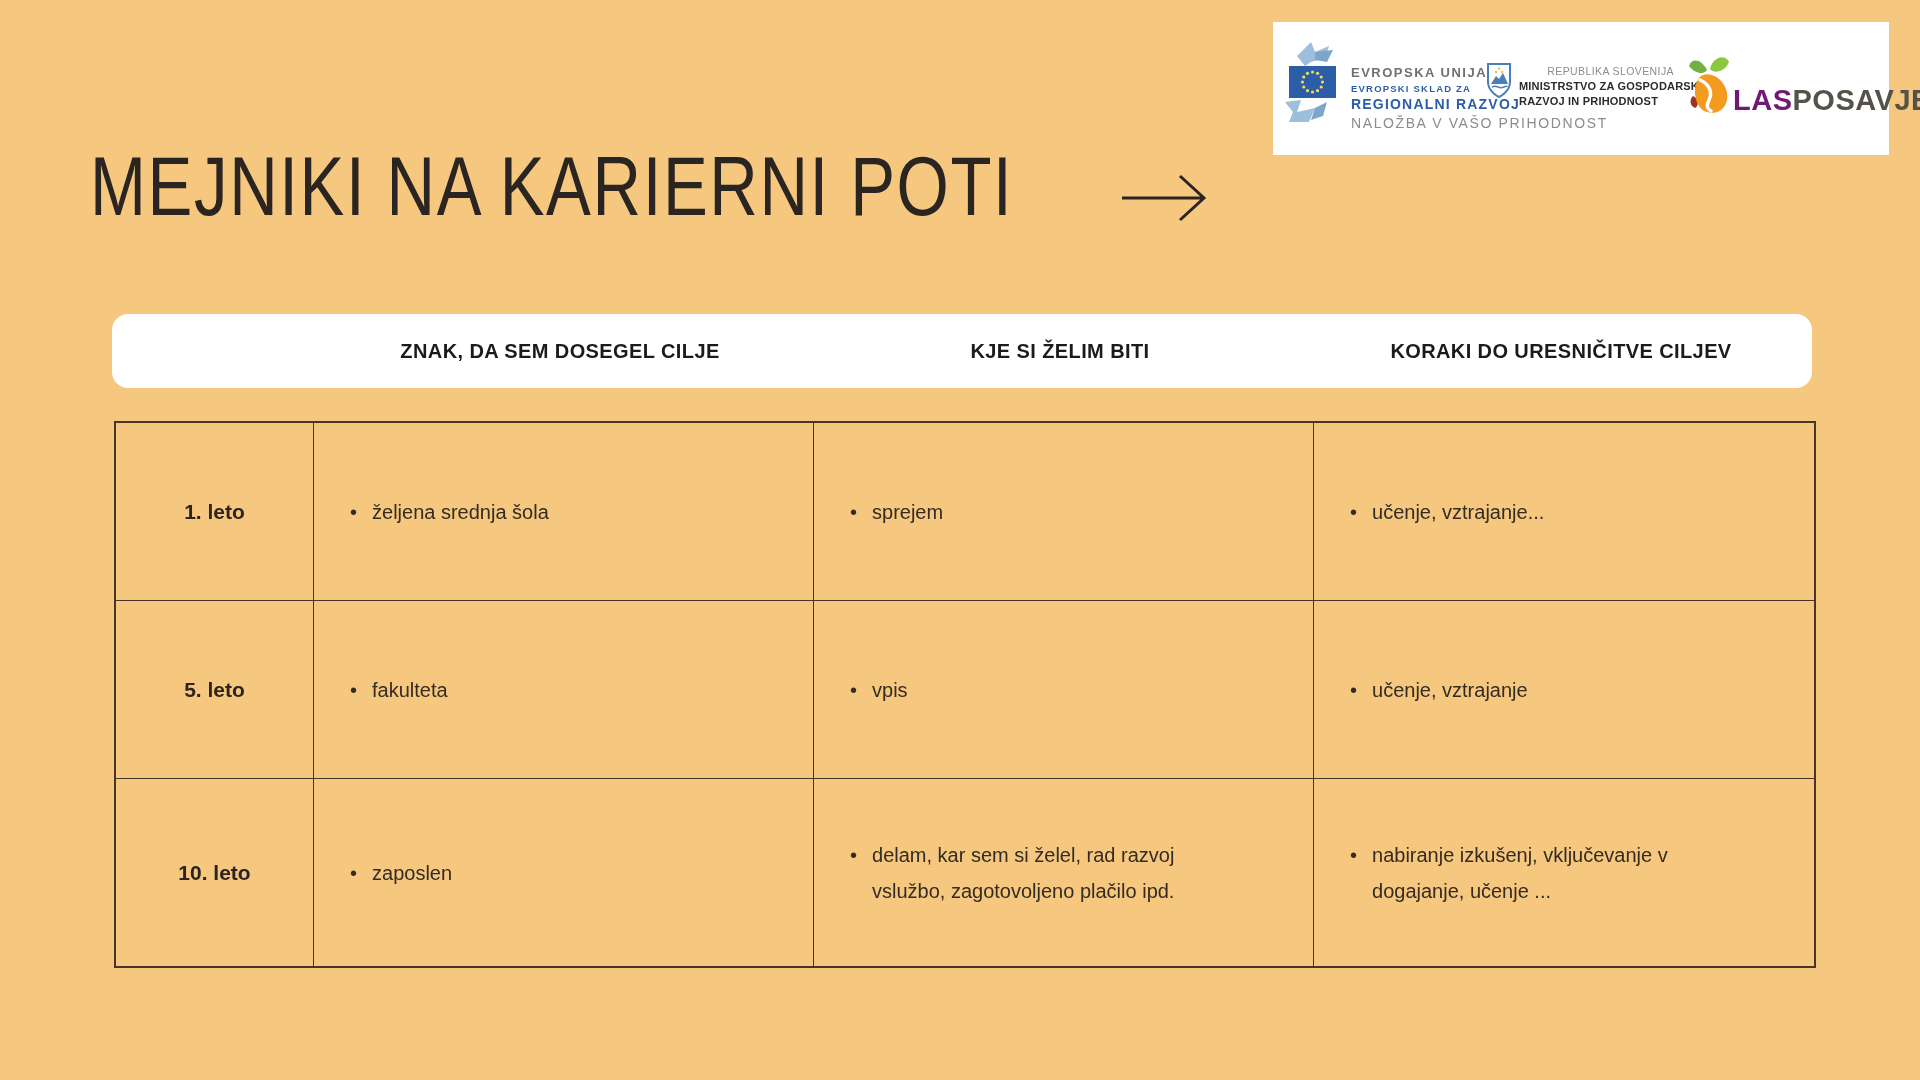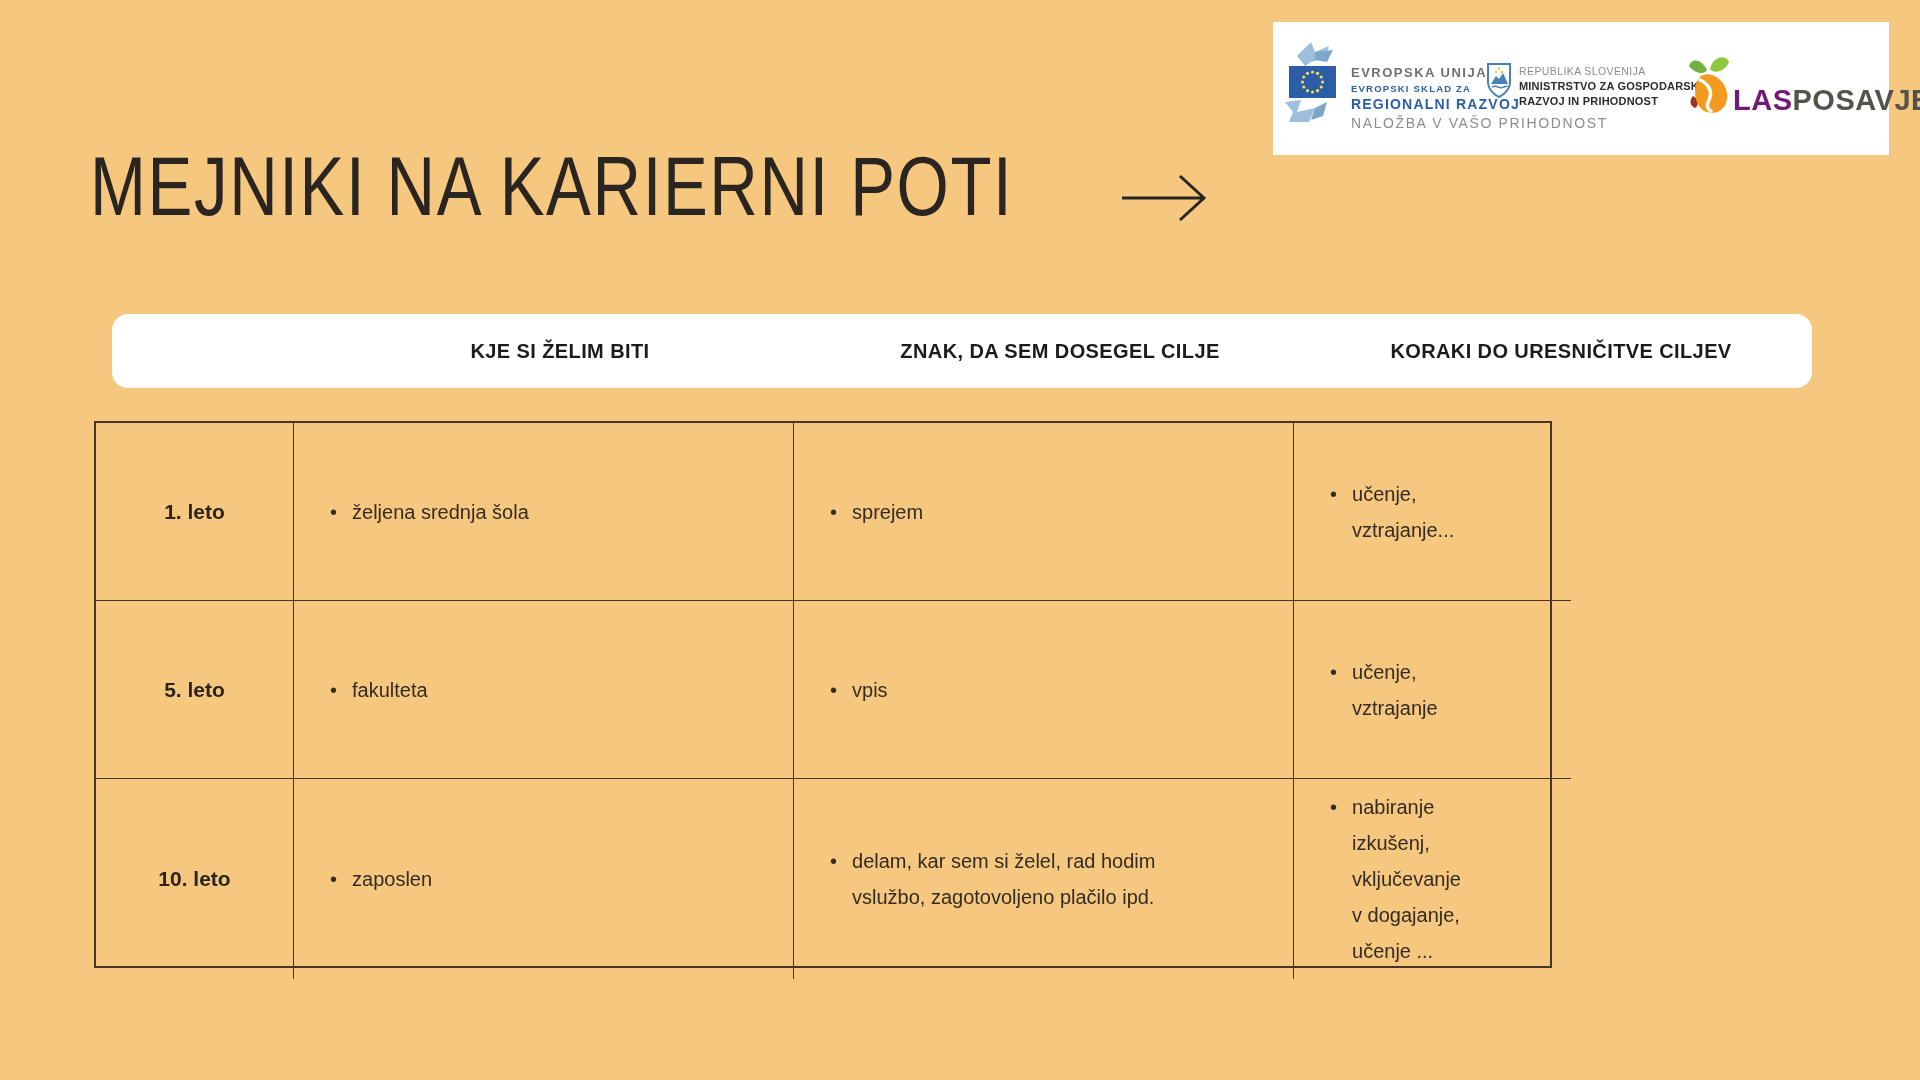--- a/index.html
+++ b/index.html
@@ -20,21 +20,21 @@
   }
   .eu-emblem { position:absolute; left:8px; top:20px; }
   .eu-text { position:absolute; left:78px; top:44px; line-height:1; }
   .eu-text .l1 { font-size:13px; font-weight:bold; color:#6f7072; letter-spacing:1.5px; }
   .eu-text .l2 { font-size:9.5px; font-weight:bold; color:#2b5ea7; letter-spacing:1.2px; margin-top:5px; }
   .eu-text .l3 { font-size:14px; font-weight:bold; color:#2b5ea7; letter-spacing:1.2px; margin-top:3px; }
   .eu-text .l4 { font-size:14px; color:#8a8c8e; letter-spacing:1.6px; margin-top:5px; }
 
   .coa { position:absolute; left:212px; top:40px; }
   .ministry-text { position:absolute; left:246px; top:44px; line-height:1; }
-  .ministry-text .m1 { font-size:10.5px; color:#8a8c8e; letter-spacing:0.4px; }
+  .ministry-text .m1 { font-size:10.5px; color:#8a8c8e; letter-spacing:0.4px;text-align:center; }
   .ministry-text .m2, .ministry-text .m3 { font-size:11px; font-weight:bold; color:#2c2c2c; margin-top:4px; letter-spacing:0.2px; }
 
   .las-icon { position:absolute; left:414px; top:32px; }
   .las-text { position:absolute; left:460px; top:62px; font-size:29px; font-weight:bold; letter-spacing:0.5px; }
   .las-text .green { color:#701a75; }
   .las-text .dark  { color:#55524a; }
 
   .banner-caption {
     position:absolute; left:0; bottom:6px; width:100%;
     text-align:center; font-size:12.5px; color:#2e2e2e;
@@ -57,21 +57,21 @@
     display:grid; grid-template-columns:198px 500px 500px 1fr;
     align-items:center;
   }
   .header-bar .hcell {
     text-align:center; font-weight:bold; font-size:20px;
     letter-spacing:0.4px; color:#1d1b18;
   }
 
   
   .milestones-table {
-    position:absolute; left:94px; top:421px; width:1458px; height:547px;
+    position:absolute; left:114px; top:421px; width:1702px; height:547px;
     border:2px solid #463528;
     display:grid;
     grid-template-columns:198px 500px 500px 1fr;
     grid-template-rows:178px 178px 1fr;
   }
   .cell { border-right:1.5px solid #463528; border-bottom:1.5px solid #463528; display:flex; align-items:center; }
   .cell.col4 { border-right:none; }
   .cell.row3 { border-bottom:none; }
   .cell.label-cell { justify-content:center; font-weight:bold; font-size:21px; color:#2b2420; }
   .cell.bullet-cell { padding:10px 110px 10px 36px; }
@@ -153,22 +153,22 @@
 
 <h1 class="slide-title">MEJNIKI NA KARIERNI POTI</h1>
 <span class="title-arrow">
   <svg width="86" height="52" viewBox="0 0 86 52">
     <path d="M0 26 H82 M58 4 L82 26 L58 48" stroke="#2b2521" stroke-width="3" fill="none"></path>
   </svg>
 </span>
 
 <div class="header-bar">
   <div class="hcell"></div>
+  <div class="hcell">ZNAK, DA SEM DOSEGEL CILJE</div>
   <div class="hcell">KJE SI ŽELIM BITI</div>
-  <div class="hcell">ZNAK, DA SEM DOSEGEL CILJE</div>
   <div class="hcell">KORAKI DO URESNIČITVE CILJEV</div>
 </div>
 
 <div class="milestones-table">
 
   <div class="cell label-cell">1. leto</div>
   <div class="cell bullet-cell">
     <div class="bullet-item">
       <span class="dot">•</span>
       <span>željena srednja šola</span>
@@ -210,21 +210,21 @@
   <div class="cell label-cell row3">10. leto</div>
   <div class="cell bullet-cell row3">
     <div class="bullet-item">
       <span class="dot">•</span>
       <span>zaposlen</span>
     </div>
   </div>
   <div class="cell bullet-cell row3">
     <div class="bullet-item">
       <span class="dot">•</span>
-      <span>delam, kar sem si želel, rad hodim vslužbo, zagotovoljeno plačilo ipd.</span>
+      <span>delam, kar sem si želel, rad razvoj vslužbo, zagotovoljeno plačilo ipd.</span>
     </div>
   </div>
   <div class="cell bullet-cell row3 col4">
     <div class="bullet-item">
       <span class="dot">•</span>
       <span>nabiranje izkušenj, vključevanje v dogajanje, učenje ...</span>
     </div>
   </div>
 
 </div>

